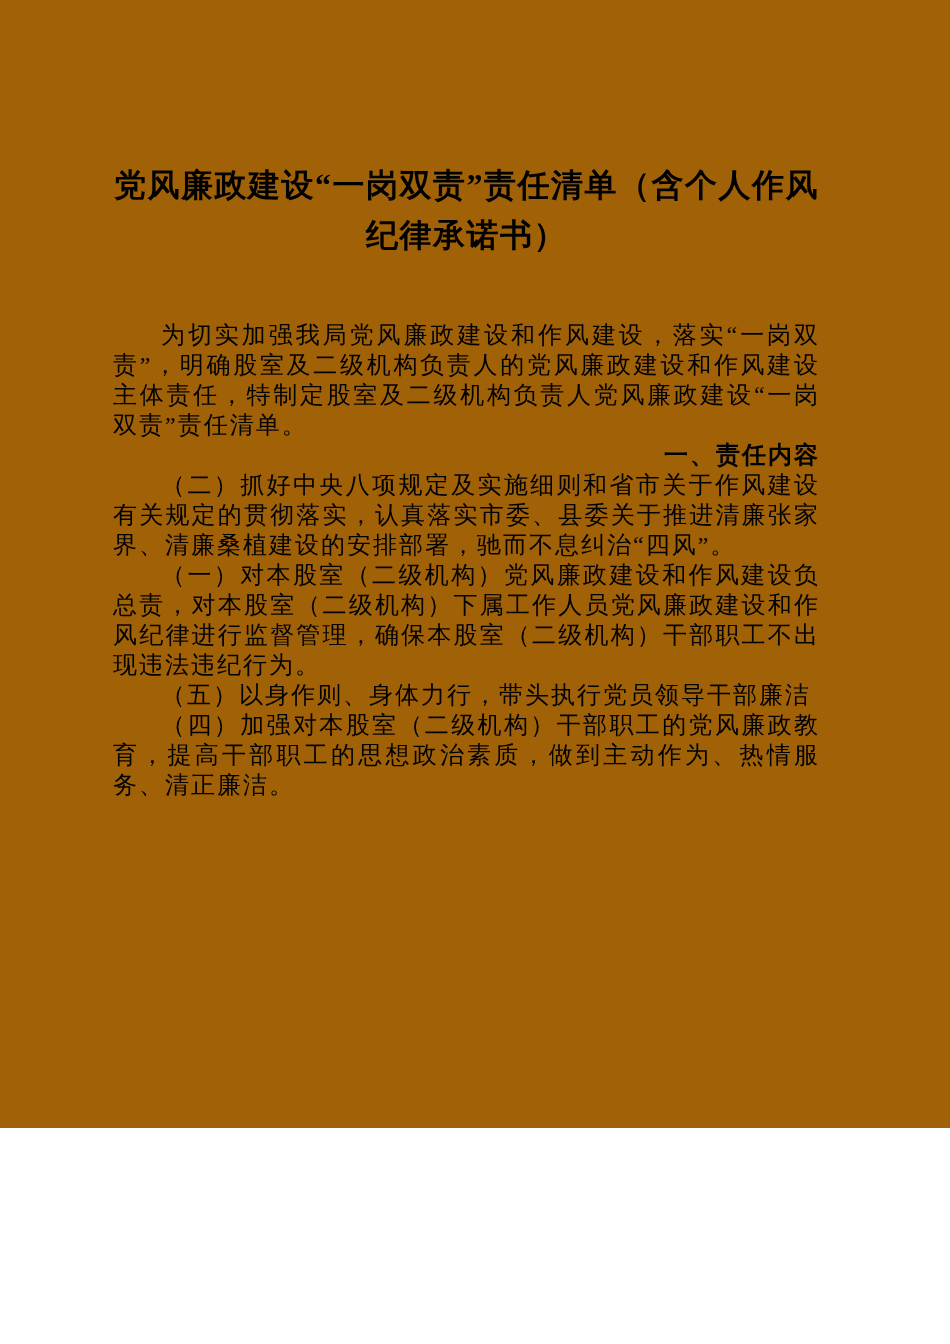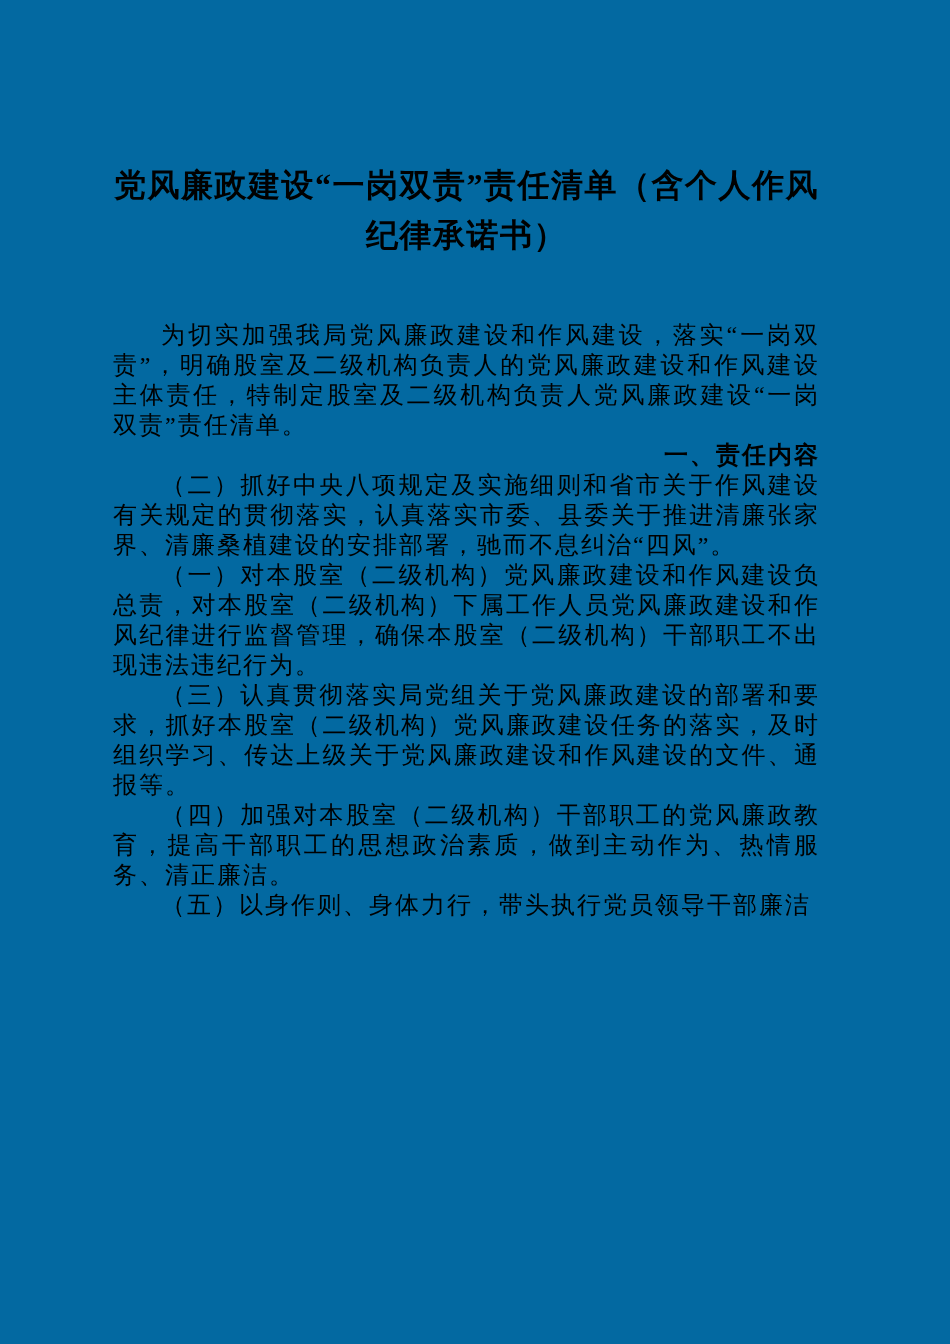--- a/index.html
+++ b/index.html
@@ -3,22 +3,22 @@
 <meta charset="utf-8">
 <style>
   html, body {
     margin: 0;
     padding: 0;
     background: #ffffff;
   }
   .page {
     position: relative;
     width: 950px;
-    height: 1344px;
-    background: #0369a1;
+    height: 1128px;
+    background: #a16207;
     color: #000000;
     box-sizing: border-box;
     padding: 160px 130px 0 113px;
     overflow: hidden;
     font-family: "Liberation Serif", "DejaVu Serif", serif;
   }
   .doc-title {
     margin: 0 0 60px 0;
     font-size: 32px;
     font-weight: bold;
@@ -48,18 +48,17 @@
   <h1 class="doc-title">党风廉政建设“一岗双责”责任清单（含个人作风纪律承诺书）</h1>
 
   <p class="para">为切实加强我局党风廉政建设和作风建设，落实“一岗双责”，明确股室及二级机构负责人的党风廉政建设和作风建设主体责任，特制定股室及二级机构负责人党风廉政建设“一岗双责”责任清单。</p>
 
   <p class="para heading">一、责任内容</p>
 
   <p class="para">（二）抓好中央八项规定及实施细则和省市关于作风建设有关规定的贯彻落实，认真落实市委、县委关于推进清廉张家界、清廉桑植建设的安排部署，驰而不息纠治“四风”。</p>
 
   <p class="para">（一）对本股室（二级机构）党风廉政建设和作风建设负总责，对本股室（二级机构）下属工作人员党风廉政建设和作风纪律进行监督管理，确保本股室（二级机构）干部职工不出现违法违纪行为。</p>
 
-  <p class="para">（三）认真贯彻落实局党组关于党风廉政建设的部署和要求，抓好本股室（二级机构）党风廉政建设任务的落实，及时组织学习、传达上级关于党风廉政建设和作风建设的文件、通报等。</p>
+
+  <p class="para">（五）以身作则、身体力行，带头执行党员领导干部廉洁</p>
 
   <p class="para">（四）加强对本股室（二级机构）干部职工的党风廉政教育，提高干部职工的思想政治素质，做到主动作为、热情服务、清正廉洁。</p>
-
-  <p class="para">（五）以身作则、身体力行，带头执行党员领导干部廉洁</p>
 </div>
 
 </body></html>

